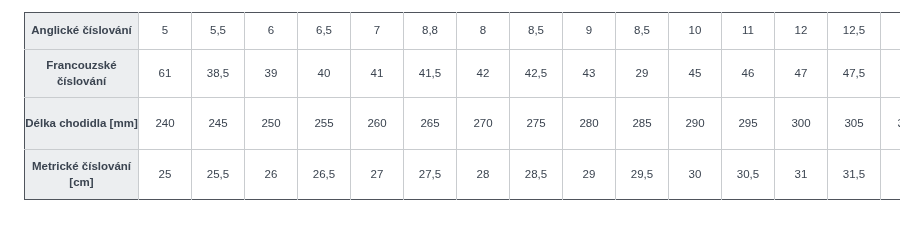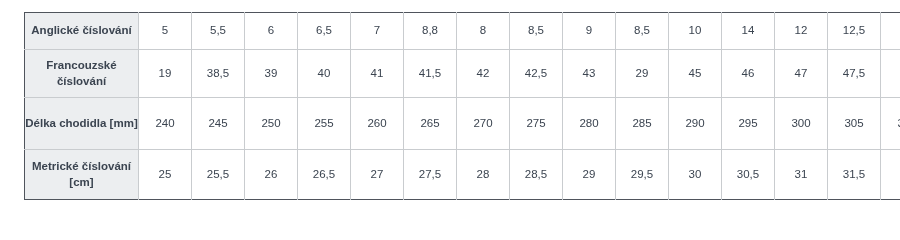--- a/index.html
+++ b/index.html
@@ -85,30 +85,30 @@
         <td class="val">5,5</td>
         <td class="val">6</td>
         <td class="val">6,5</td>
         <td class="val">7</td>
         <td class="val">8,8</td>
         <td class="val">8</td>
         <td class="val">8,5</td>
         <td class="val">9</td>
         <td class="val">8,5</td>
         <td class="val">10</td>
-        <td class="val">14</td>
+        <td class="val">11</td>
         <td class="val">12</td>
         <td class="val">12,5</td>
         <td class="val">13</td>
 
       </tr>
 
       <tr class="r-french">
         <td class="row-label">Francouzské číslování</td>
-        <td class="val">19</td>
+        <td class="val">61</td>
         <td class="val">38,5</td>
         <td class="val">39</td>
         <td class="val">40</td>
         <td class="val">41</td>
         <td class="val">41,5</td>
         <td class="val">42</td>
         <td class="val">42,5</td>
         <td class="val">43</td>
         <td class="val">29</td>
         <td class="val">45</td>

